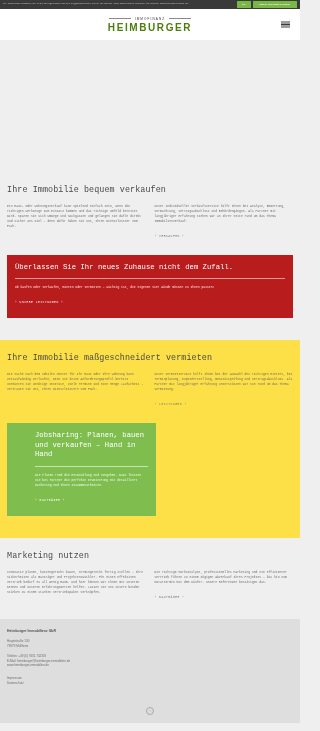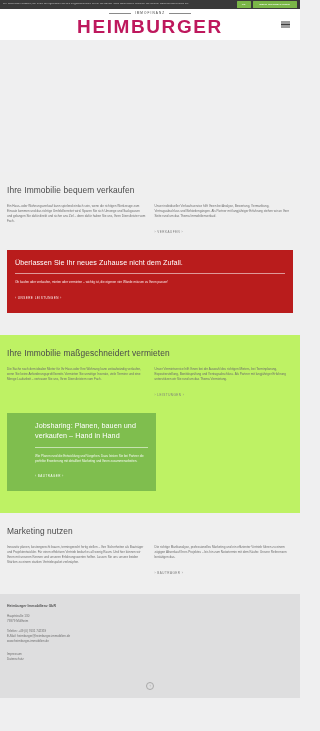--- a/index.html
+++ b/index.html
@@ -59,44 +59,44 @@
     margin-bottom: 1px;
   }
   .logo-rule { width: 22px; height: 1px; background: #8a8a8a; }
   .logo-kicker {
     font-size: 3.1px;
     letter-spacing: 1.1px;
     color: #3b3b3b;
     font-weight: normal;
   }
   .logo-main {
-    font-size: 19px;
+    font-size: 10px;
     letter-spacing: 1.6px;
-    color: #be185d;
+    color: #4d7c0f;
     font-weight: bold;
   }
   .hamburger {
     position: absolute;
     right: 10px;
     top: 50%;
     transform: translateY(-50%);
     width: 9px; height: 7px;
     display: flex;
     flex-direction: column;
     justify-content: space-between;
     padding: .5px 0;
   }
   .hamburger span { display: block; height: 1.3px; background: #3c3c3c; width: 100%; }
 
   
   .hero { height: 132px; background: #efeff0; }
 
   
-  .section { padding: 0 7px; }
-  .section-alt { background: #bef264; }
+  .section { padding: 0 7px; font-family: Liberation Mono, monospace; }
+  .section-alt { background: #fde047; }
   .section-plain { background: #efefef; }
 
   h2.section-title {
     font-size: 8.4px;
     font-weight: normal;
     color: #4a4a4a;
     padding-top: 13px;
     padding-bottom: 9px;
     letter-spacing: .1px;
   }

